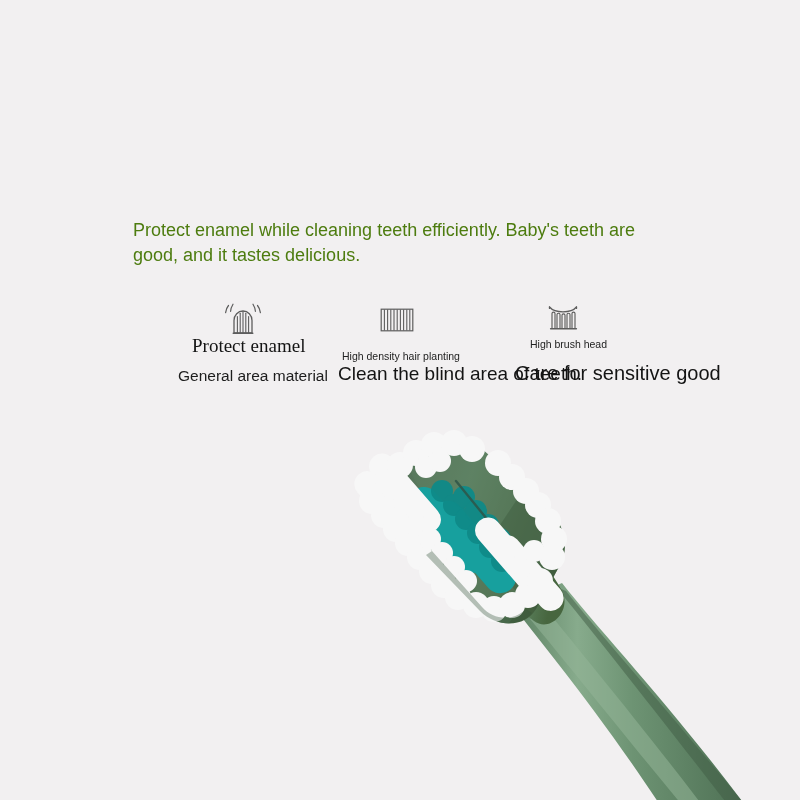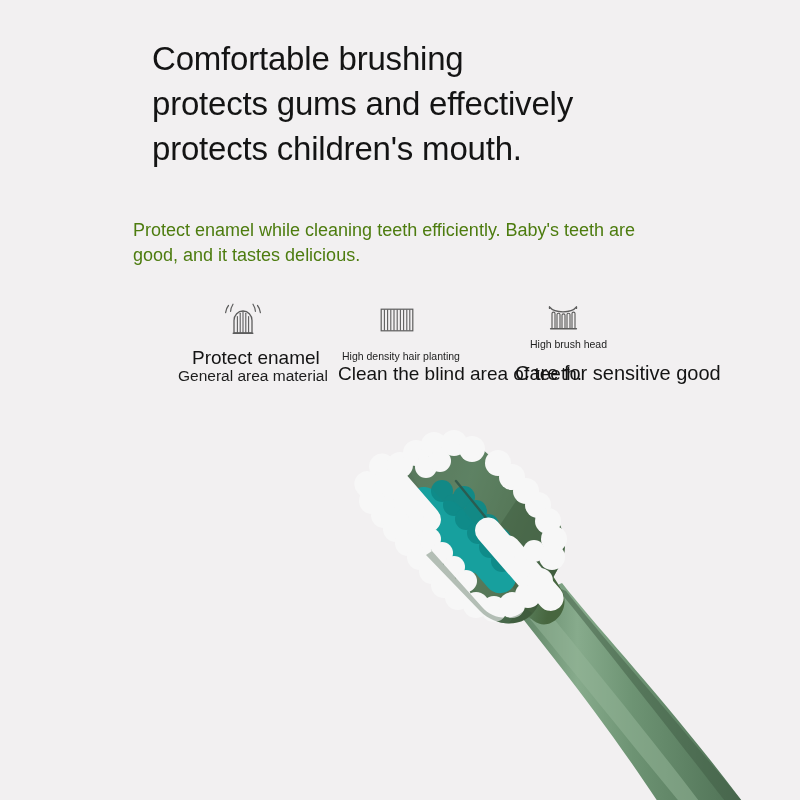--- a/index.html
+++ b/index.html
@@ -80,21 +80,21 @@
     font-size: 19px;
     line-height: 25px;
     color: #141414;
     font-weight: 400;
     white-space: nowrap;
   }
 
   
   .f1 { left: 178px; }
   .f1 .feature-icon { left: 42px; top: 4px; }
-  .f1 .feature-big  { left: 14px; top: 49px; }
+  .f1 .feature-big  { left: 14px; top: 37px; font-family: Liberation Serif, serif; }
   .f1 .feature-small{ left: 0px;  top: 69px; font-size: 15.5px; line-height: 21px; color:#1d1d1d; }
 
   
   .f2 { left: 334px; }
   .f2 .feature-icon { left: 44px; top: 8px; }
   .f2 .feature-small{ left: 8px; top: 54px; }
   .f2 .feature-big  { left: 4px; top: 65px; }
 
   
   .f3 { left: 515px; }
@@ -110,25 +110,20 @@
     width: 470px;
     height: 400px;
   }
   .brush-svg { display: block; width: 470px; height: 400px; }
 </style>
 </head>
 <body>
 
 <div class="page">
 
-  <div class="headline">
-    <span class="hl-line">Comfortable brushing</span>
-    <span class="hl-line">protects gums and effectively</span>
-    <span class="hl-line">protects children's mouth.</span>
-  </div>
 
   <div class="subtitle">Protect enamel while cleaning teeth efficiently. Baby's teeth are good, and it tastes delicious.</div>
 
   <div class="features">
 
     <div class="feature f1">
       <span class="feature-icon">
         <svg width="46" height="40" viewBox="0 0 46 40" fill="none" xmlns="http://www.w3.org/2000/svg">
 
           <path d="M8.5 5.5 C6.8 7.6 5.9 10.0 5.6 12.6" stroke="#5d5d5d" stroke-width="1.2" stroke-linecap="round"></path>

